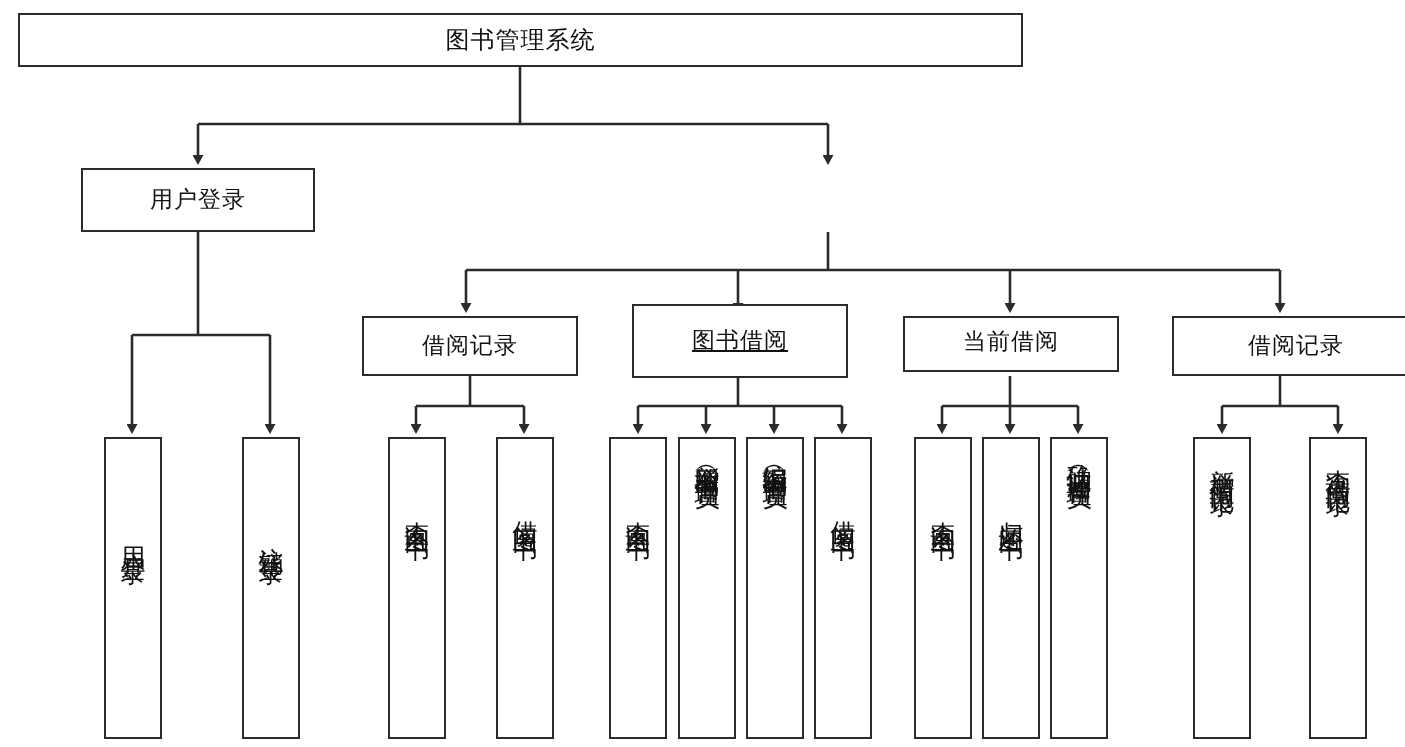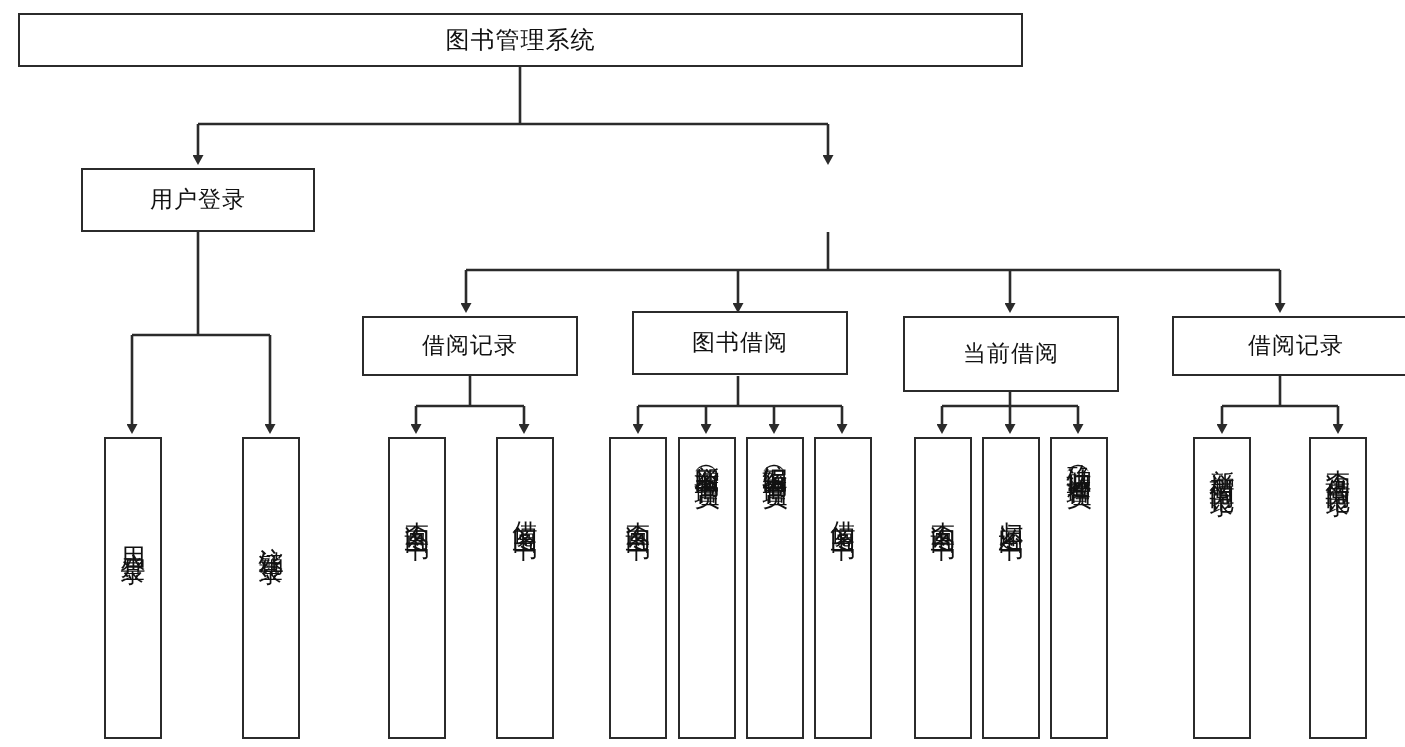--- a/index.html
+++ b/index.html
@@ -142,24 +142,24 @@
     <span class="lbl">图书管理系统</span>
   </div>
 
   <div class="node horiz" style="left:81px; top:168px; width:234px; height:64px;">
     <span class="lbl">用户登录</span>
   </div>
 
   <div class="node horiz" style="left:362px; top:316px; width:216px; height:60px;">
     <span class="lbl">借阅记录</span>
   </div>
-  <div class="node horiz" style="left:632px; top:311px; width:216px; height:64px;">
+  <div class="node horiz" style="left:632px; top:304px; width:216px; height:74px;text-decoration:underline;">
     <span class="lbl">图书借阅</span>
   </div>
-  <div class="node horiz" style="left:903px; top:316px; width:216px; height:76px;">
+  <div class="node horiz" style="left:903px; top:316px; width:216px; height:56px;font-family:Liberation Mono, monospace;">
     <span class="lbl">当前借阅</span>
   </div>
   <div class="node horiz" style="left:1172px; top:316px; width:248px; height:60px;">
     <span class="lbl">借阅记录</span>
   </div>
 
   <div class="node vert low" style="left:104px; top:437px; width:58px; height:302px;">
     <span class="lbl">用户登录</span>
   </div>
   <div class="node vert low" style="left:242px; top:437px; width:58px; height:302px;">

